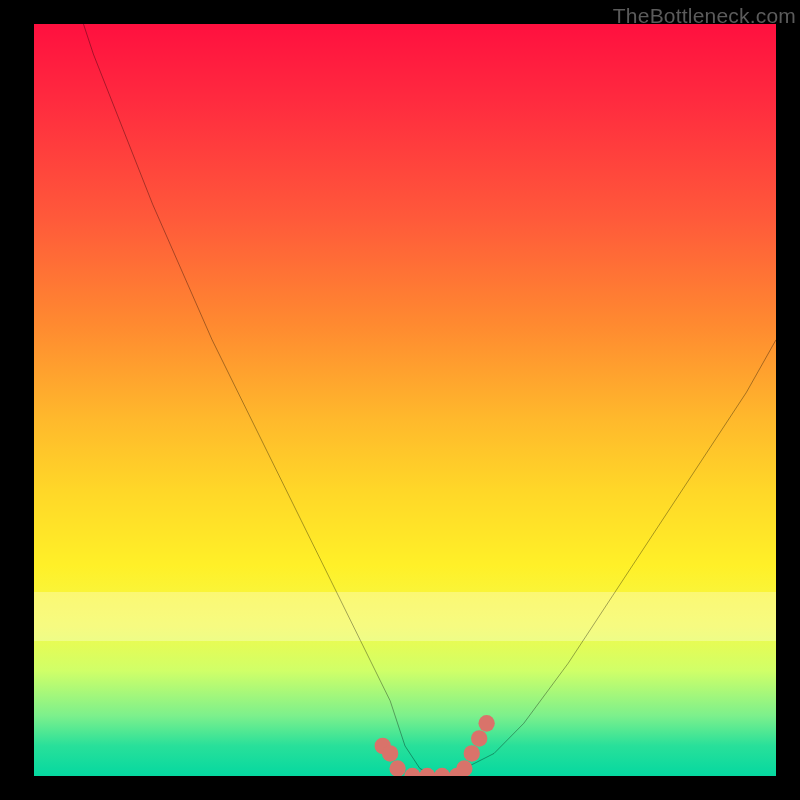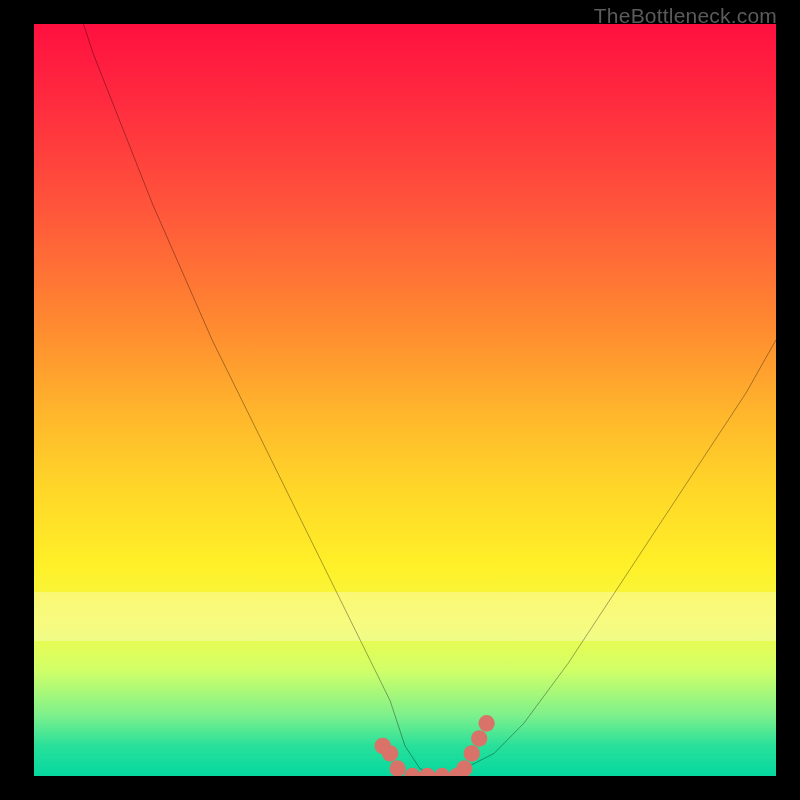--- a/index.html
+++ b/index.html
@@ -44,21 +44,21 @@
     position: absolute;
     left: 0;
     right: 0;
     top: 75.5%;
     height: 6.5%;
     background: rgba(255,255,255,0.30);
   }
   .brand {
     position: absolute;
     top: 4px;
-    right: 23px;
+    right: 4px;
     color: #5b5b5b;
     font-size: 21px;
     font-weight: 500;
     letter-spacing: 0.2px;
   }
   svg.curve {
     position: absolute;
     left: 0;
     top: 0;
     width: 100%;

